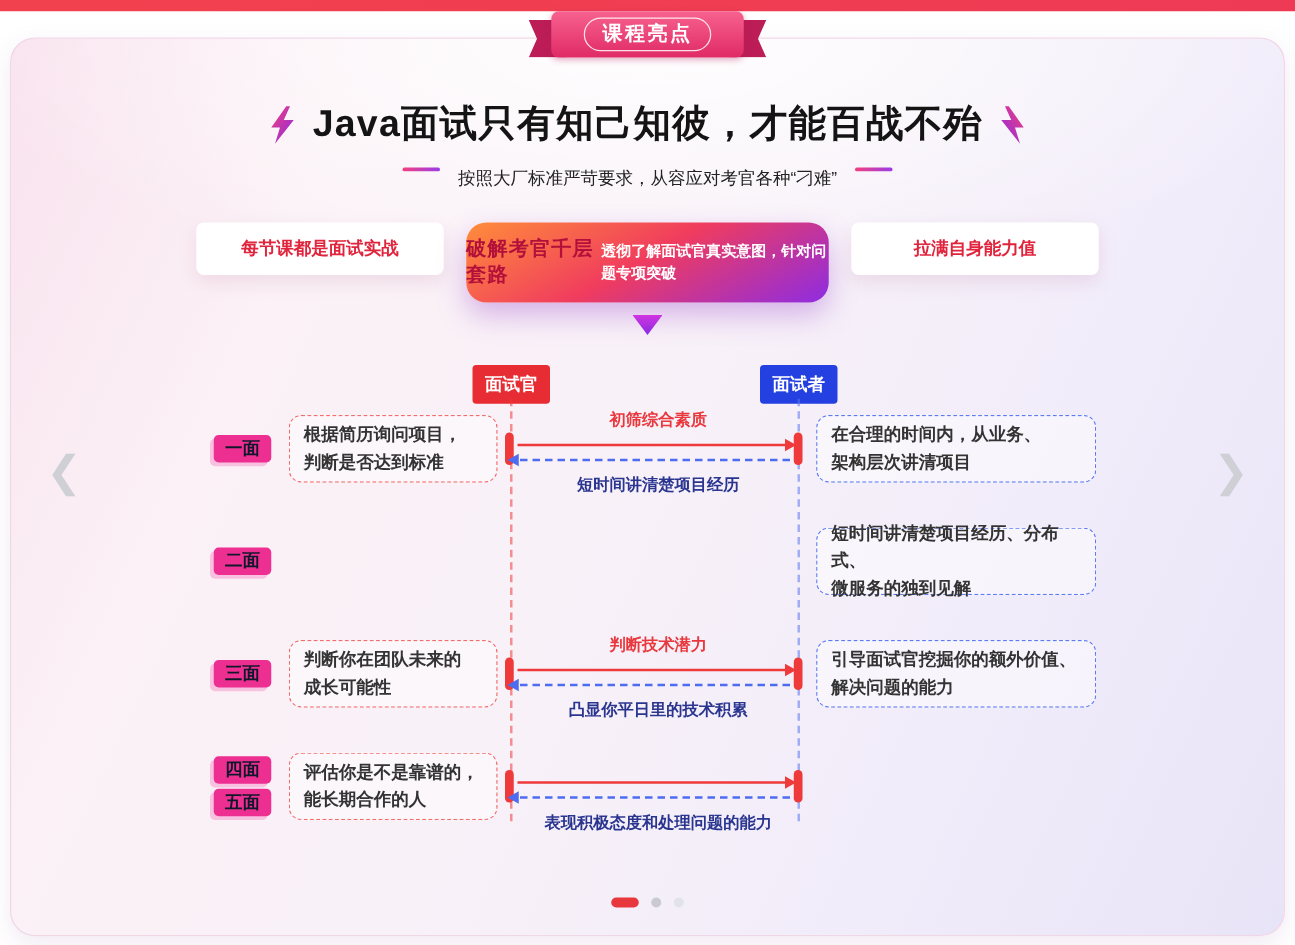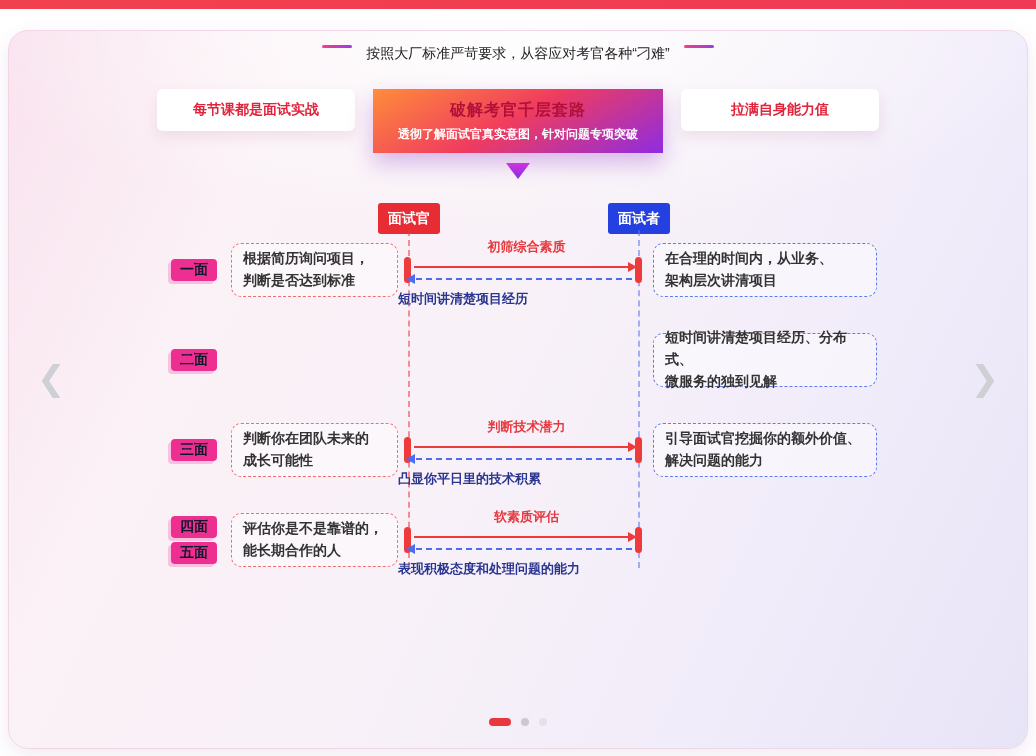--- a/index.html
+++ b/index.html
@@ -40,21 +40,21 @@
     gap:14px; font-size:14px; color:#222; }
   .deco { width:30px; height:3px; border-radius:2px;
     background:linear-gradient(90deg,#f43f7e,#9b3be8); }
 
   
   .tabs { margin-top:26px; display:flex; justify-content:center; gap:18px; }
   .tab { width:198px; height:42px; background:#fff; border-radius:6px; cursor:pointer;
     display:flex; align-items:center; justify-content:center;
     color:#e0243c; font-size:14px; font-weight:bold;
     box-shadow:0 6px 14px rgba(190,120,160,.18); }
-  .tab.active { width:290px; height:64px; flex-direction:column; gap:5px; border-radius:0;
+  .tab.active { width:290px; height:64px; gap:5px; border-radius:16px;
     background:linear-gradient(150deg,#ff8d3a 0%,#f03c5e 48%,#8e2ce2 100%);
     box-shadow:0 10px 22px rgba(150,60,200,.35); }
   .tab-title { color:#b2103a; font-size:16px; font-weight:bold; letter-spacing:1px; }
   .tab-sub { color:#fff; font-size:12px; font-weight:bold; }
 
   .pointer { margin:10px auto 0; width:24px; height:16px;
     background:linear-gradient(180deg,#d035e0,#8a2be2);
     clip-path:polygon(0 0,100% 0,50% 100%); }
 
   
@@ -79,21 +79,21 @@
   .box { position:absolute; top:0; height:54px; border-radius:10px;
     display:flex; align-items:center; padding:0 11px;
     font-size:14px; font-weight:600; color:#333; line-height:1.55;
     white-space:pre-line; background:rgba(255,255,255,.45); }
   .left-box  { left:68px;  width:167px; border:1px dashed #f26d6d; }
   .right-box { left:490px; width:224px; border:1px dashed #5c7cf2; }
 
   .mid { position:absolute; left:235px; width:257px; height:54px; top:0; }
   .label-top { position:absolute; top:-5px; width:100%; text-align:center;
     color:#e8383d; font-size:13px; font-weight:bold; }
-  .label-bottom { position:absolute; bottom:-11px; width:100%; text-align:left;
+  .label-bottom { position:absolute; bottom:-11px; width:100%; text-align:center;
     color:#2a3590; font-size:13px; font-weight:bold; }
   .arrow-right { position:absolute; top:23px; left:16px; right:27px; height:2px; background:#ee3a3a; }
   .arrow-right::after { content:''; position:absolute; right:-9px; top:-4px;
     border-left:9px solid #ee3a3a; border-top:5px solid transparent; border-bottom:5px solid transparent; }
   .arrow-left { position:absolute; top:35px; left:18px; right:23px; height:0;
     border-top:2px dashed #4d6cf0; }
   .arrow-left::before { content:''; position:absolute; left:-10px; top:-6px;
     border-right:9px solid #4d6cf0; border-top:5px solid transparent; border-bottom:5px solid transparent; }
   .pill { position:absolute; top:14px; width:7px; height:26px; background:#ee3a3a; border-radius:4px; }
   .pill.l { left:6px; } .pill.r { right:13px; }
@@ -108,23 +108,51 @@
   .dot { width:8px; height:8px; border-radius:4px; background:#c9c9d2; cursor:pointer; }
   .dot.light { background:#e2e2ea; }
   .dot.active { width:22px; background:#e8383d; }
 </style>
 </head>
 <body>
 
 <div class="page">
   <div class="top-strip"></div>
 
+  <div class="ribbon-wrap">
+    <div class="ribbon-tail left"></div>
+    <div class="ribbon-body">
+      <span class="ribbon-pill">课程亮点</span>
+    </div>
+    <div class="ribbon-tail right"></div>
+  </div>
 
   <div class="panel">
 
+    <div class="title-row">
+      <svg class="bolt left" width="24" height="32" viewBox="0 0 24 32">
+        <defs>
+            <linearGradient id="boltL" x1="0" y1="0" x2="1" y2="1">
+          <stop offset="0" stop-color="#f43f7e"></stop>
+              <stop offset="1" stop-color="#8a2be2"></stop>
+        </linearGradient>
+          </defs>
+        <path d="M15 1 L3 18 h7 L6 31 L21 12 h-8 L18 1 Z" fill="url(#boltL)"></path>
+      </svg>
+      <h1>Java面试只有知己知彼，才能百战不殆</h1>
+      <svg class="bolt right" width="24" height="32" viewBox="0 0 24 32">
+        <defs>
+            <linearGradient id="boltR" x1="0" y1="0" x2="1" y2="1">
+          <stop offset="0" stop-color="#f43f7e"></stop>
+              <stop offset="1" stop-color="#8a2be2"></stop>
+        </linearGradient>
+          </defs>
+        <path d="M15 1 L3 18 h7 L6 31 L21 12 h-8 L18 1 Z" fill="url(#boltR)"></path>
+      </svg>
+    </div>
 
     <div class="subtitle-row">
       <span class="deco"></span>
       <span>按照大厂标准严苛要求，从容应对考官各种“刁难”</span>
       <span class="deco"></span>
     </div>
 
     <div class="tabs">
       <div class="tab">
         <span>每节课都是面试实战</span>
@@ -193,21 +221,20 @@
         </div>
 
         <div class="row">
           <div class="stage-col">
             <div class="stage-badge">四面</div>
             <div class="stage-badge">五面</div>
           </div>
           <div class="box left-box">评估你是不是靠谱的，
 能长期合作的人</div>
           <div class="mid">
-            <div class="label-top">软素质评估</div>
             <div class="pill l"></div>
             <div class="pill r"></div>
             <div class="arrow-right"></div>
             <div class="arrow-left"></div>
             <div class="label-bottom">表现积极态度和处理问题的能力</div>
           </div>
         </div>
 
       </div>
     </div>

